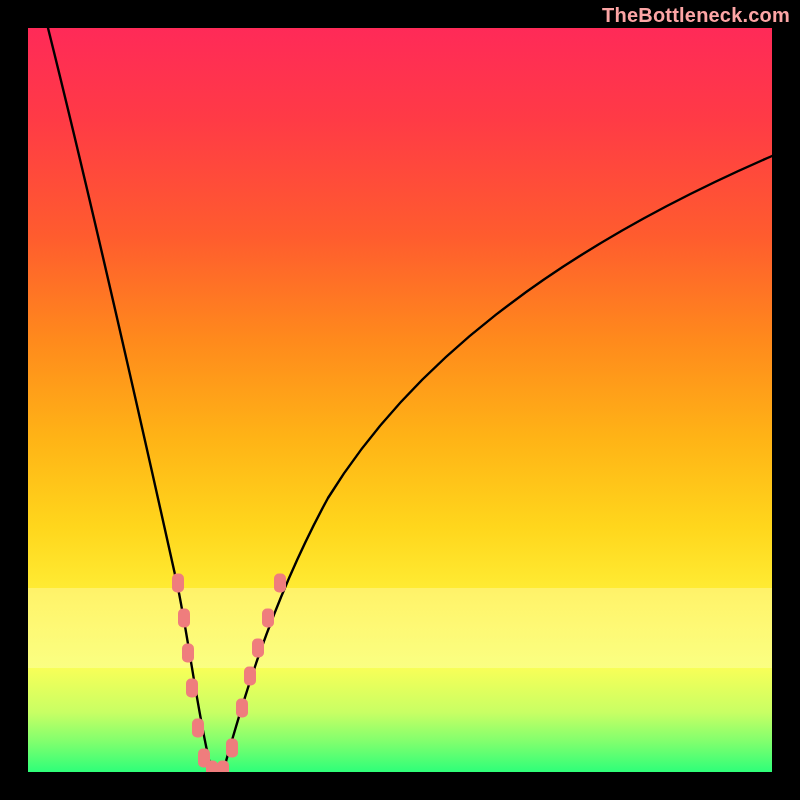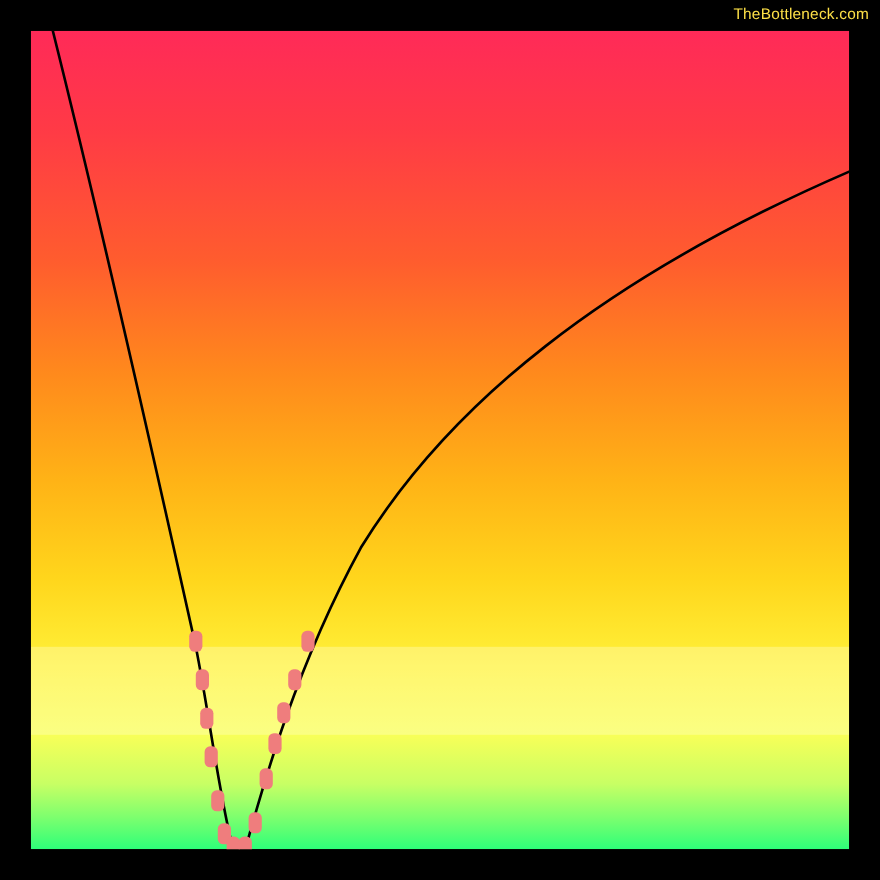--- a/index.html
+++ b/index.html
@@ -79,23 +79,23 @@
     width: 12px;
     height: 19px;
     background: #ef7d7d;
     border-radius: 5px;
     transform: translate(-50%, -50%);
   }
   .watermark {
     position: absolute;
     top: 4px;
     right: 10px;
-    color: #fde047;
-    font-size: 14px;
-    font-weight: 400;
+    color: #fca5a5;
+    font-size: 20px;
+    font-weight: 700;
     letter-spacing: 0.2px;
     user-select: none;
   }
 </style>
 </head>
 <body>
 
 <div class="watermark">TheBottleneck.com</div>
 
 <div class="frame">

